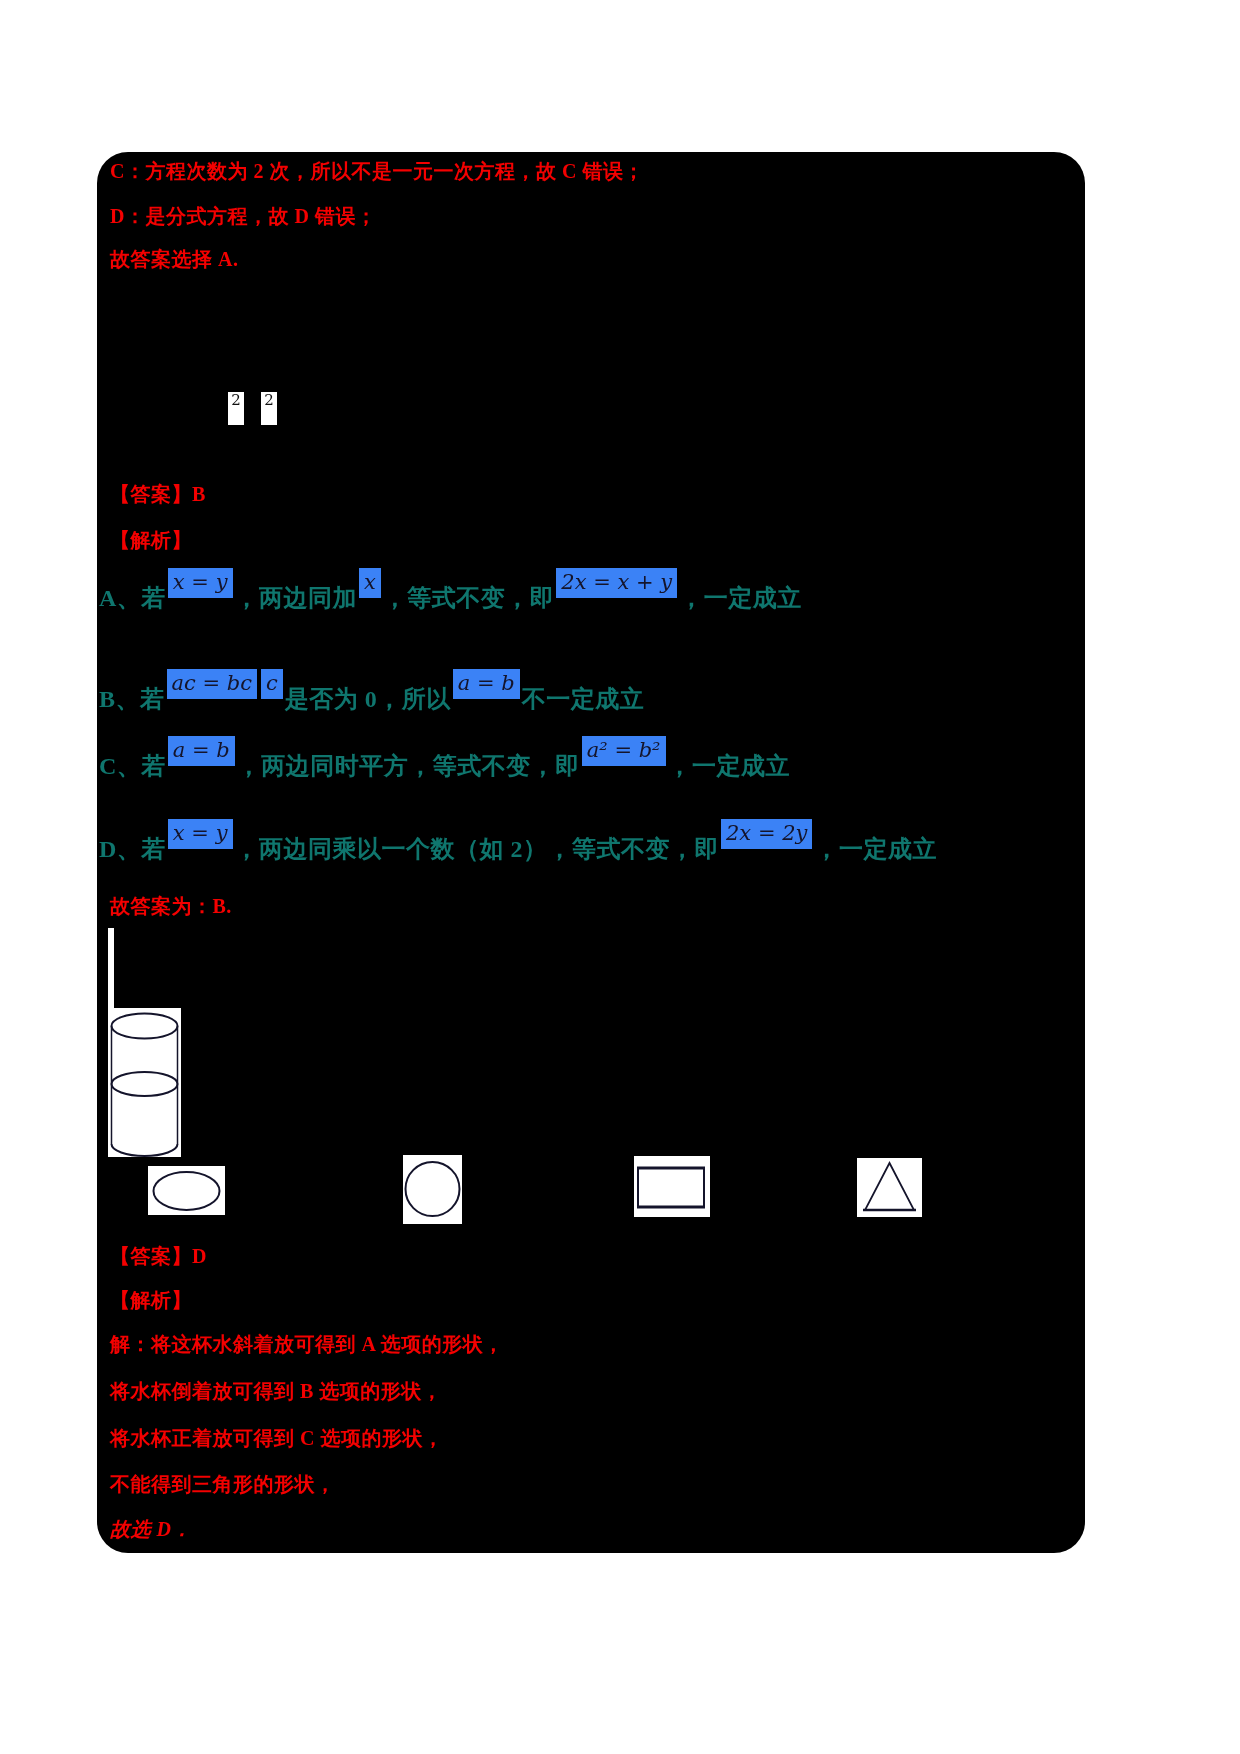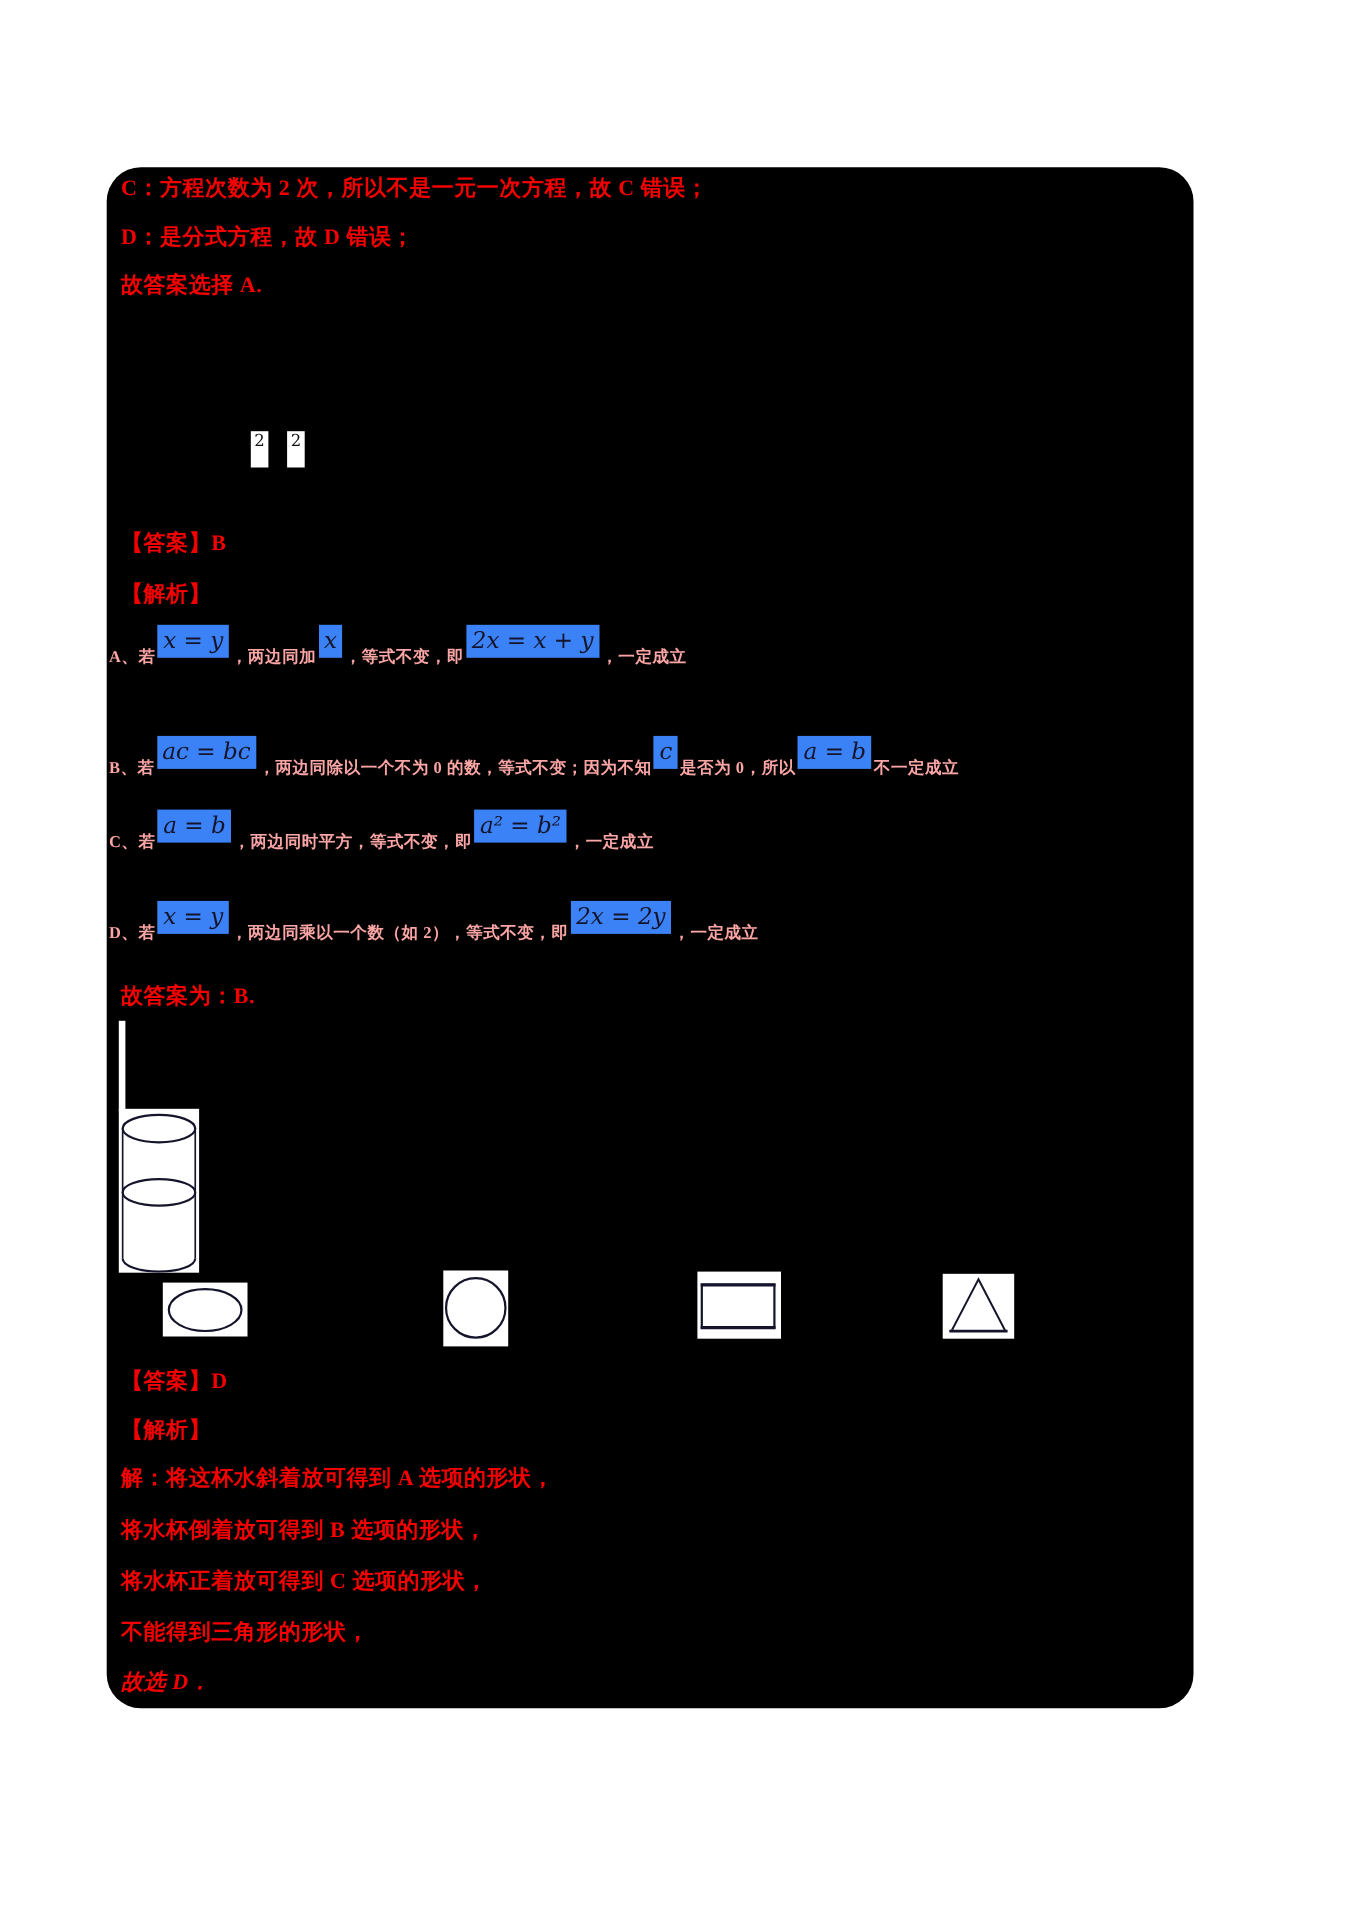--- a/index.html
+++ b/index.html
@@ -15,21 +15,21 @@
   .tline {
     position:absolute; left:13px;
     color:#f40000; font-weight:bold; font-size:20px; line-height:26px;
     white-space:nowrap; letter-spacing:0.5px;
   }
   .frow {
     position:absolute; left:2px; display:flex; align-items:flex-end;
     white-space:nowrap;
   }
   .frow .t {
-    color:#fca5a5; font-weight:bold; font-size:15px; line-height:24px;
+    color:#0f766e; font-weight:bold; font-size:24px; line-height:24px;
     letter-spacing:0.5px;
   }
   .fbox {
     background:#3b82f6; color:#14142b;
     font-style:italic; font-family:"DejaVu Serif","Liberation Serif",serif;
     font-size:21px; line-height:1; padding:4px 5px 5px 5px;
     margin:0 2px 12px 2px; display:inline-block;
   }
   .supbox {
     position:absolute; width:16px; height:33px; background:#ffffff;
@@ -63,21 +63,20 @@
     <span class="t">，两边同加</span>
     <span class="fbox">x</span>
     <span class="t">，等式不变，即</span>
     <span class="fbox">2x = x + y</span>
     <span class="t">，一定成立</span>
   </div>
 
   <div class="frow" style="top:496px;margin-top:21px;">
     <span class="t">B、若</span>
     <span class="fbox">ac = bc</span>
-    <span class="t">，两边同除以一个不为 0 的数，等式不变；因为不知</span>
     <span class="fbox">c</span>
     <span class="t">是否为 0，所以</span>
     <span class="fbox">a = b</span>
     <span class="t">不一定成立</span>
   </div>
 
   <div class="frow" style="top:584px;">
     <span class="t">C、若</span>
     <span class="fbox">a = b</span>
     <span class="t">，两边同时平方，等式不变，即</span>

